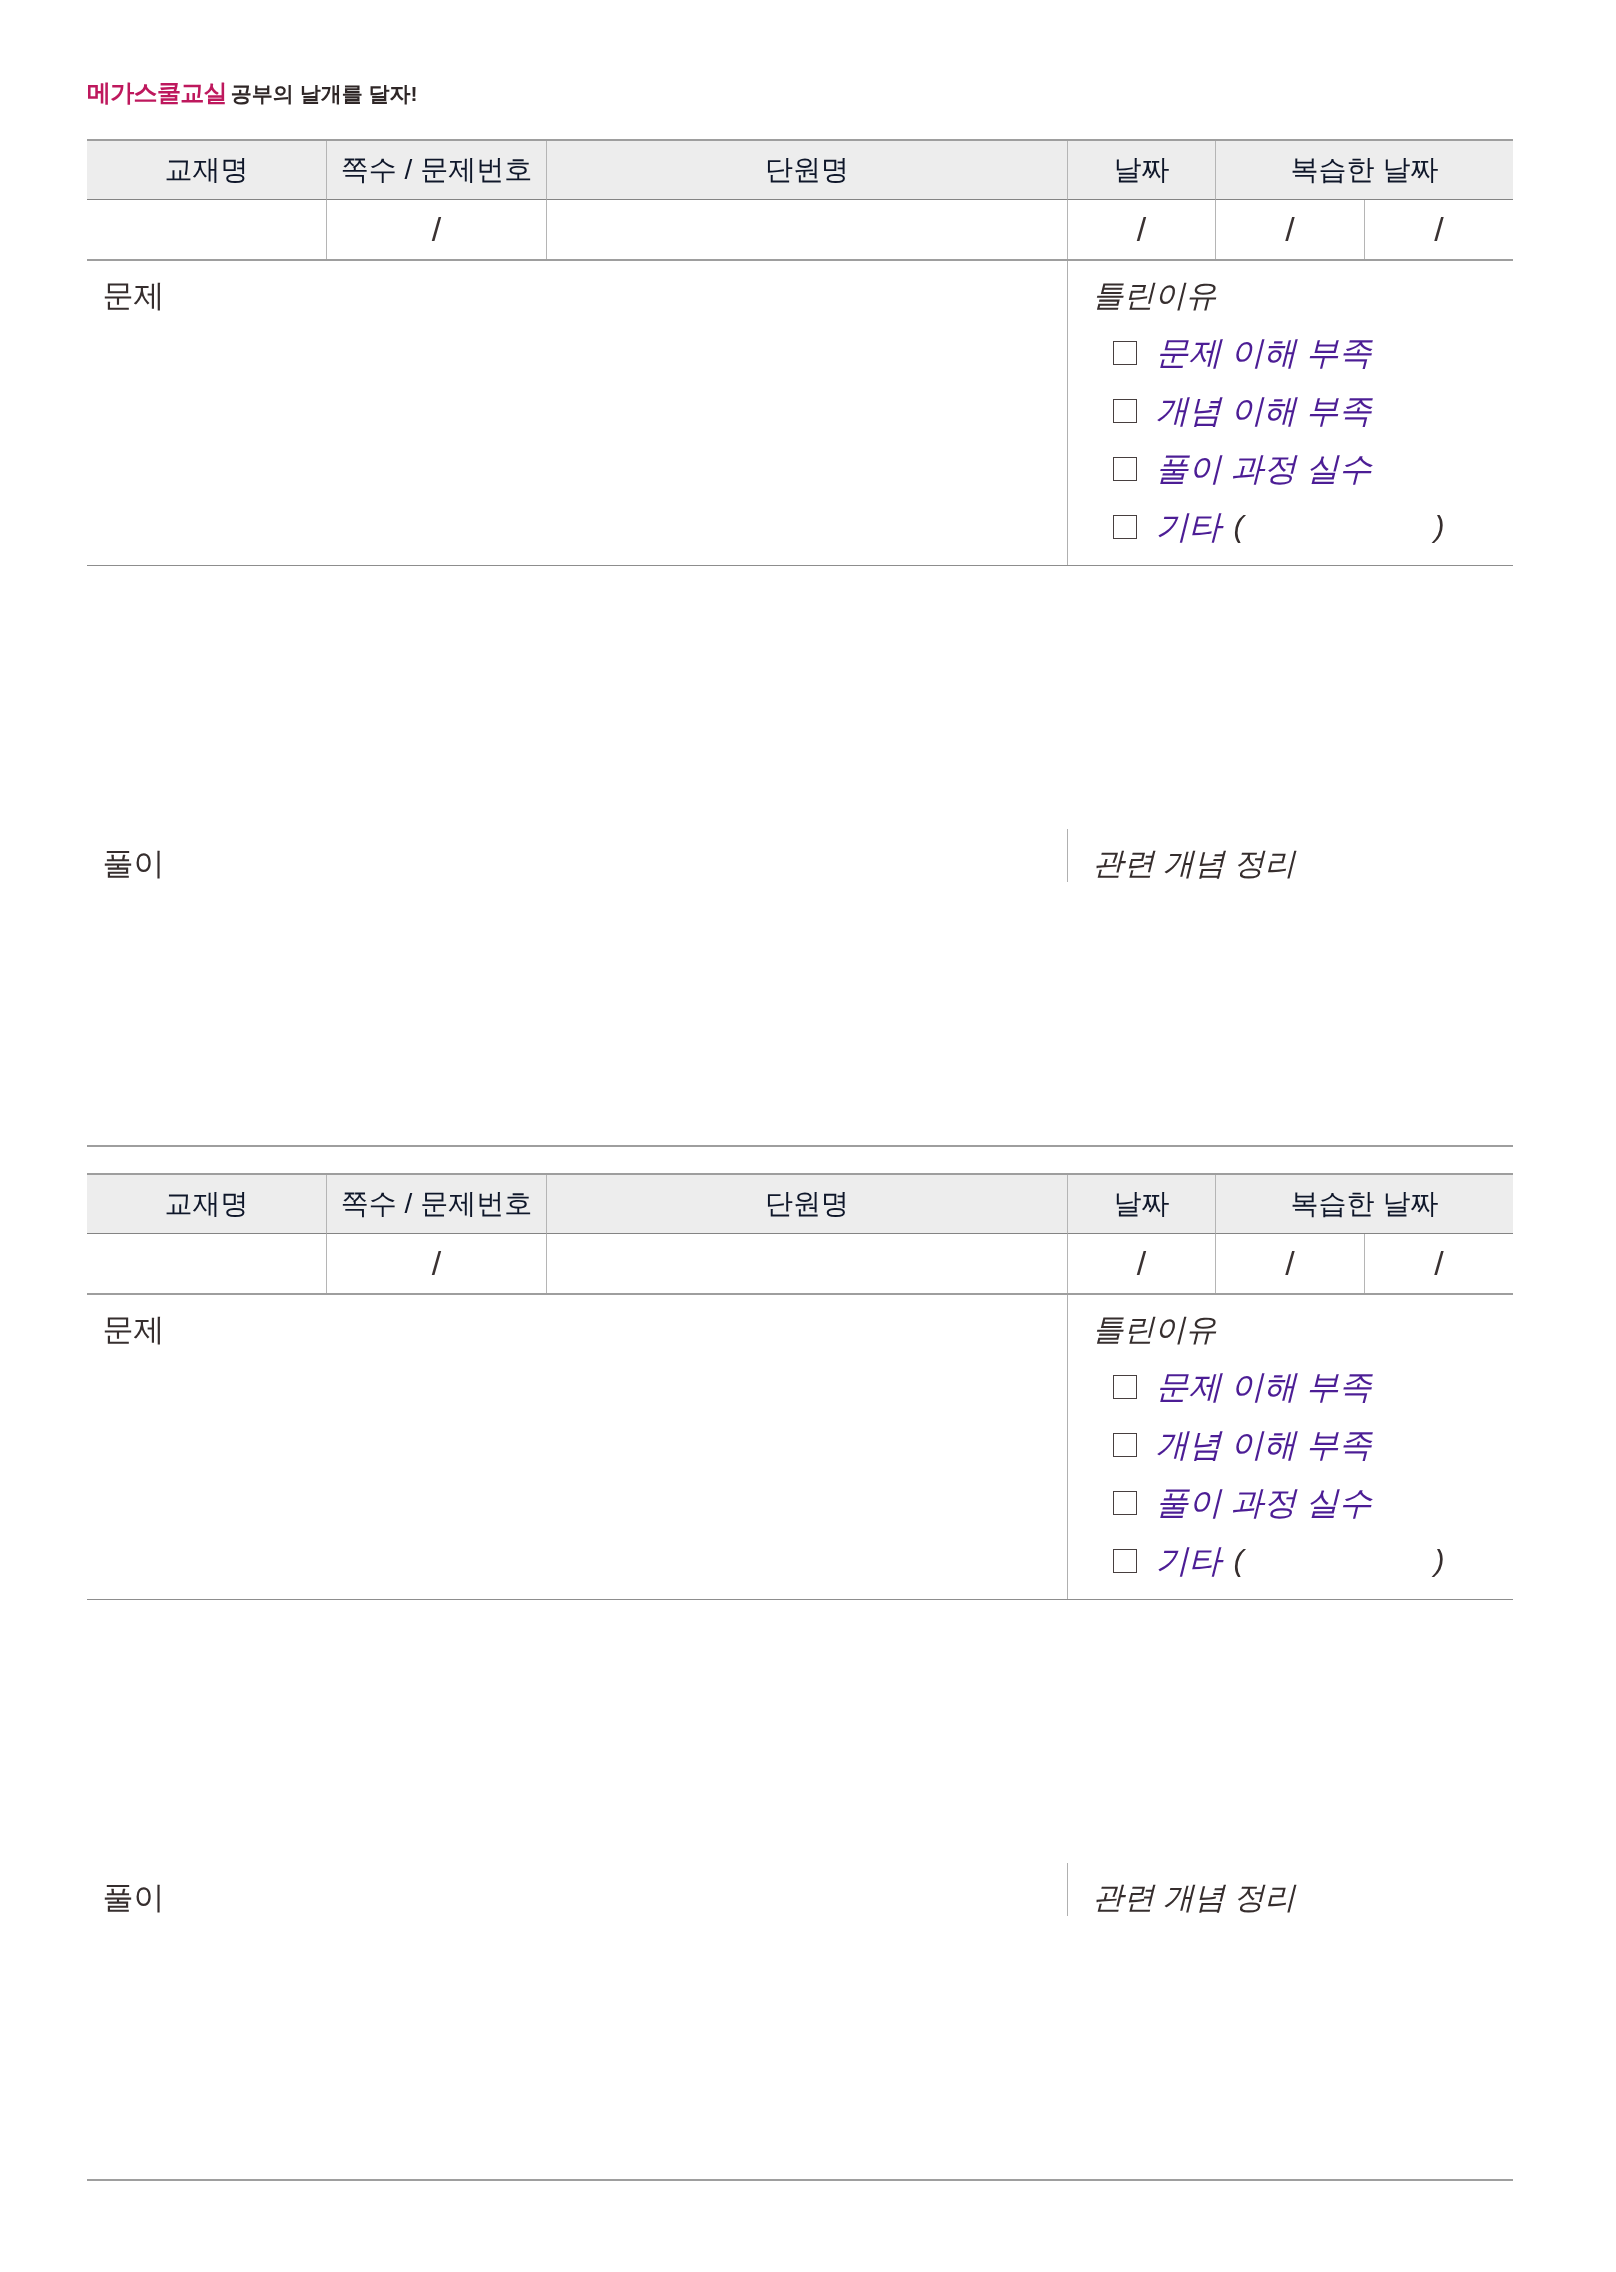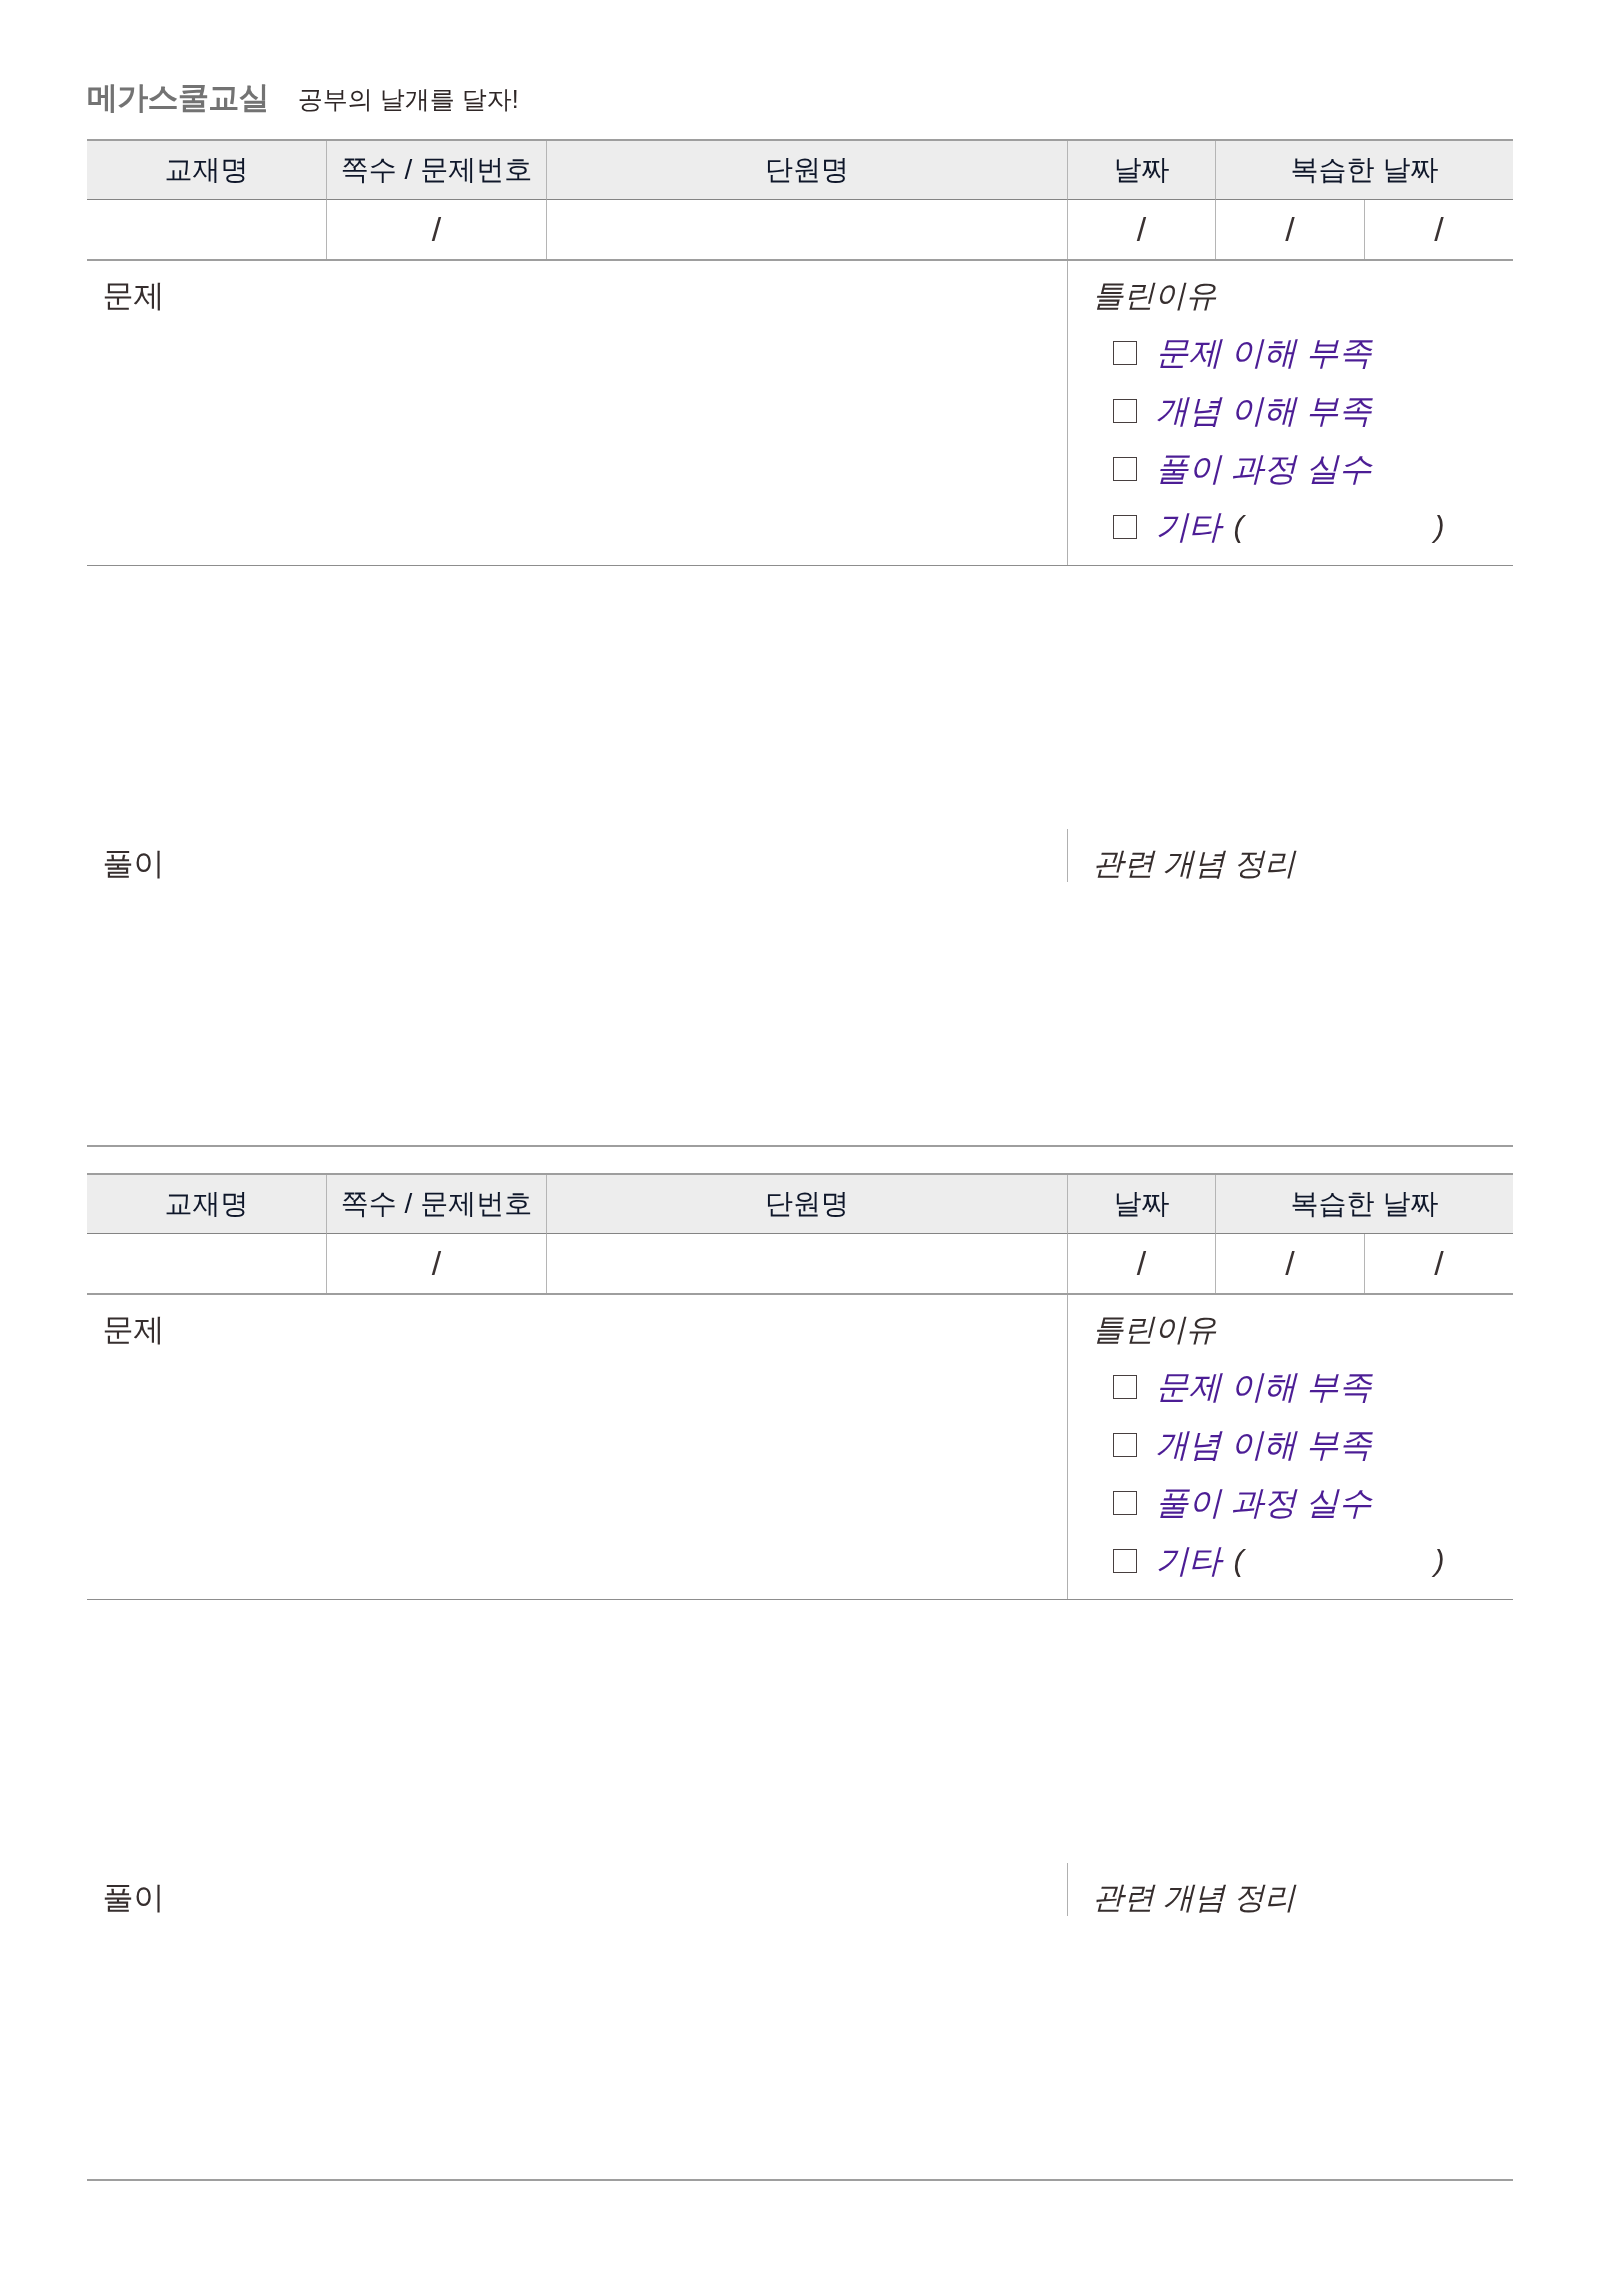--- a/index.html
+++ b/index.html
@@ -7,22 +7,22 @@
   body { font-family:"Liberation Sans","DejaVu Sans",sans-serif; color:#362e2e; }
   .page {
     position:relative; width:1617px; height:2273px; background:#ffffff; overflow:hidden;
   }
 
   
   .brand-row {
     position:absolute; left:87px; top:77px;
     display:flex; align-items:baseline;
   }
-  .brand-title { font-size:31px; font-weight:800; letter-spacing:-0.7px; color:#737373; }
-  .brand-subtitle { font-size:25px; font-weight:400; margin-left:29px; color:#2f2727; }
+  .brand-title { font-size:24px; font-weight:800; letter-spacing:-0.7px; color:#be185d; }
+  .brand-subtitle { font-size:21px; font-weight:700; margin-left:4px; color:#2f2727; }
 
   
   .note-section { position:absolute; left:87px; width:1426px; }
   .section-1 { top:139px; }
   .section-2 { top:1173px; }
 
   
   .meta-table {
     display:grid;
     grid-template-columns:239px 220px 521px 148px 149px 149px;

